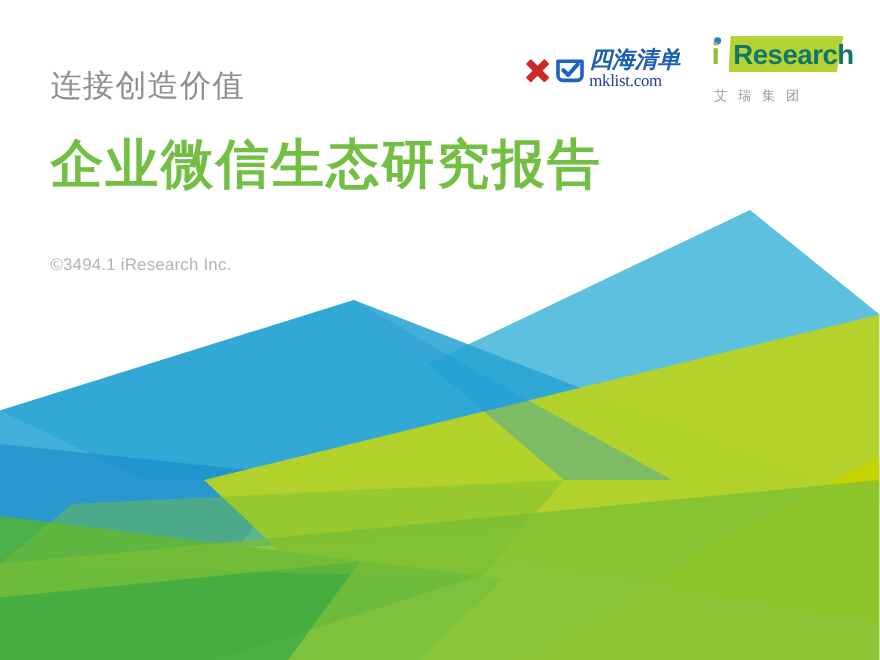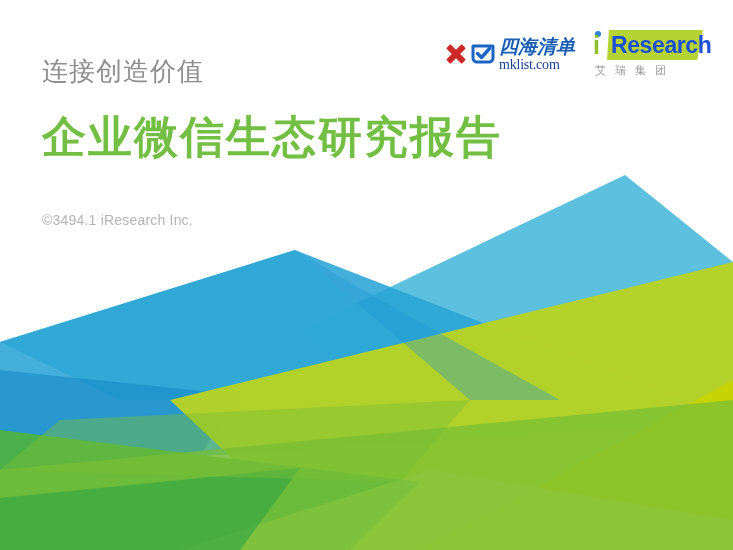--- a/index.html
+++ b/index.html
@@ -63,21 +63,21 @@
     white-space: nowrap;
   }
 
   
   .logo-bar {
     position: absolute;
     right: 30px;
     top: 30px;
     display: flex;
     align-items: center;
-    gap: 18px;
+    gap: 26px;
   }
 
   
   .mklist-logo {
     display: flex;
     align-items: center;
     gap: 2px;
   }
   .mklist-x {
     width: 22px;
@@ -168,27 +168,27 @@
     height: 6px;
     border-radius: 50%;
     background: #2e7fd4;
   }
   .ir-word {
     position: absolute;
     left: 18px;
     top: 3px;
     font-size: 23px;
     font-weight: bold;
-    color: #1d4ed8;
+    color: #0f766e;
     line-height: 1.05;
     letter-spacing: -0.4px;
     font-family: "Liberation Sans", sans-serif;
   }
   .ir-cn {
-    margin-top: 3px;
+    margin-top: 12px;
     margin-left: 2px;
     font-size: 11px;
     color: #9a9a9a;
     letter-spacing: 9px;
     white-space: nowrap;
   }
 </style>
 </head>
 <body>
 

